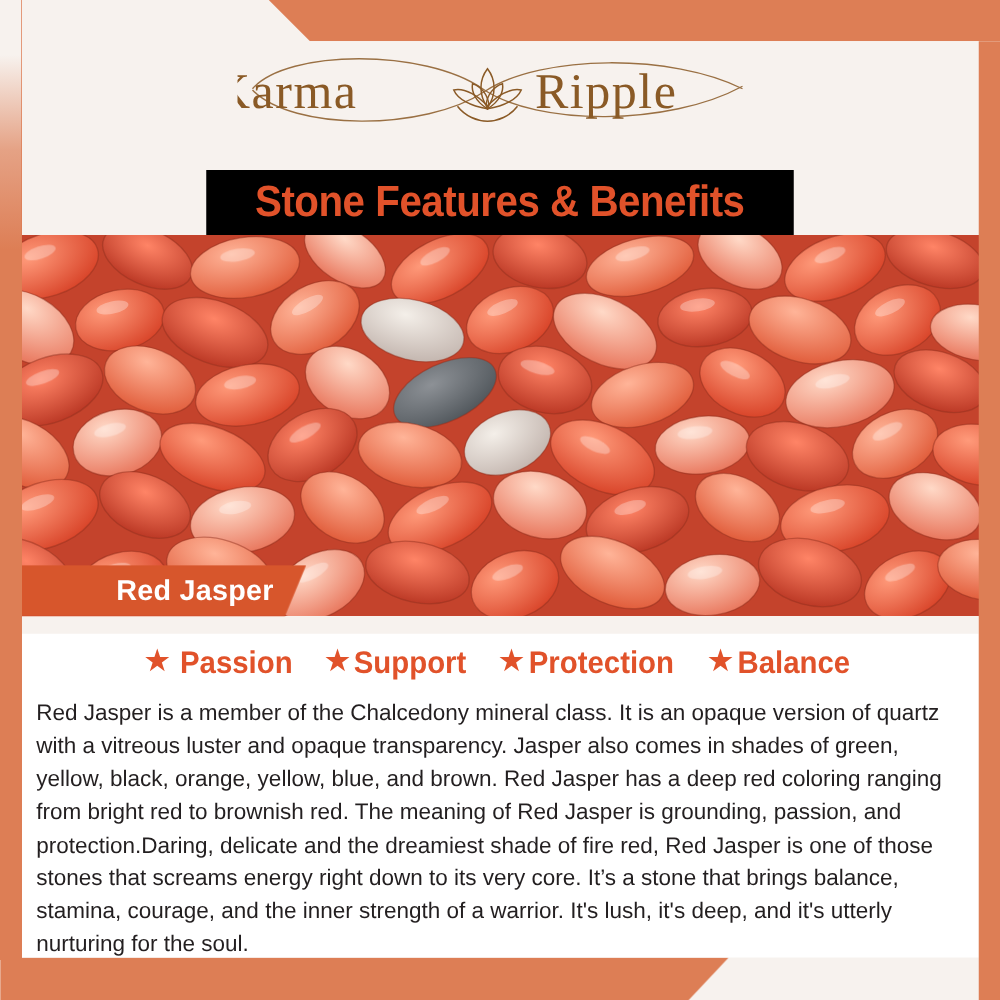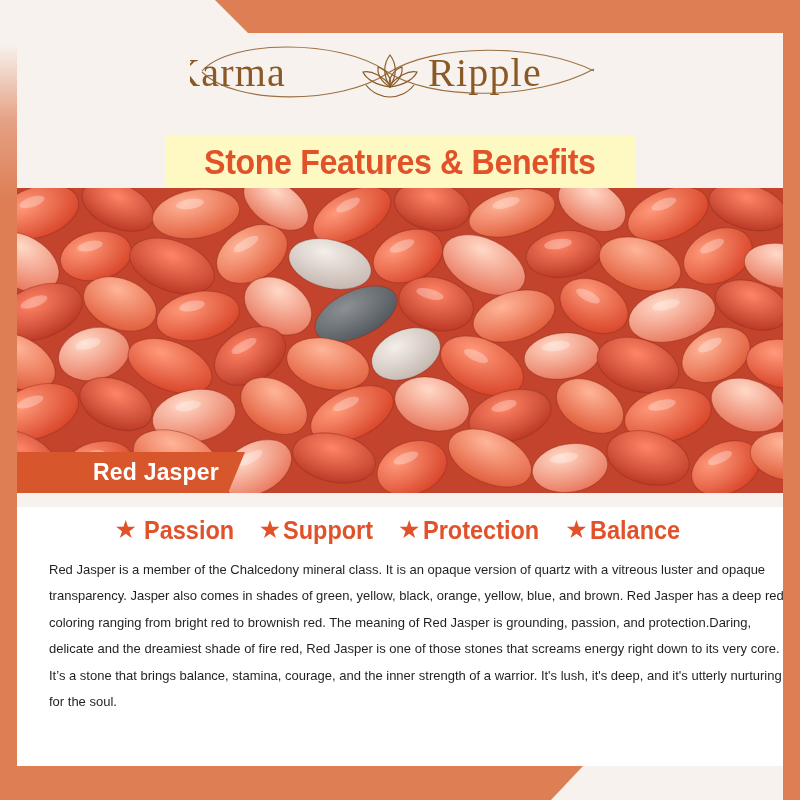--- a/index.html
+++ b/index.html
@@ -98,21 +98,21 @@
     display: block;
   }
 
   
   .title-band {
     position: absolute;
     top: 136px;
     left: 165px;
     width: 470px;
     height: 52px;
-    background: #fef9c3;
+    background: #000000;
     display: flex;
     align-items: center;
     justify-content: center;
     z-index: 4;
   }
   .title-text {
     font-family: "Liberation Sans Narrow", "Liberation Sans", sans-serif;
     font-weight: bold;
     font-size: 35px;
     letter-spacing: -0.4px;
@@ -210,25 +210,24 @@
     transform-origin: left center;
   }
 
   
   .description {
     position: absolute;
     top: 64px;
     left: 12px;
     width: 746px;
     font-family: "Liberation Sans", sans-serif;
-    font-size: 13px;
+    font-size: 18px;
     line-height: 26.4px;
     color: #231f20;
     text-align: left;
-    margin-left: 20px;
   }
 </style>
 </head>
 <body>
 
 <div id="page">
 
   <div class="inner"></div>
 
   <div class="brand">

